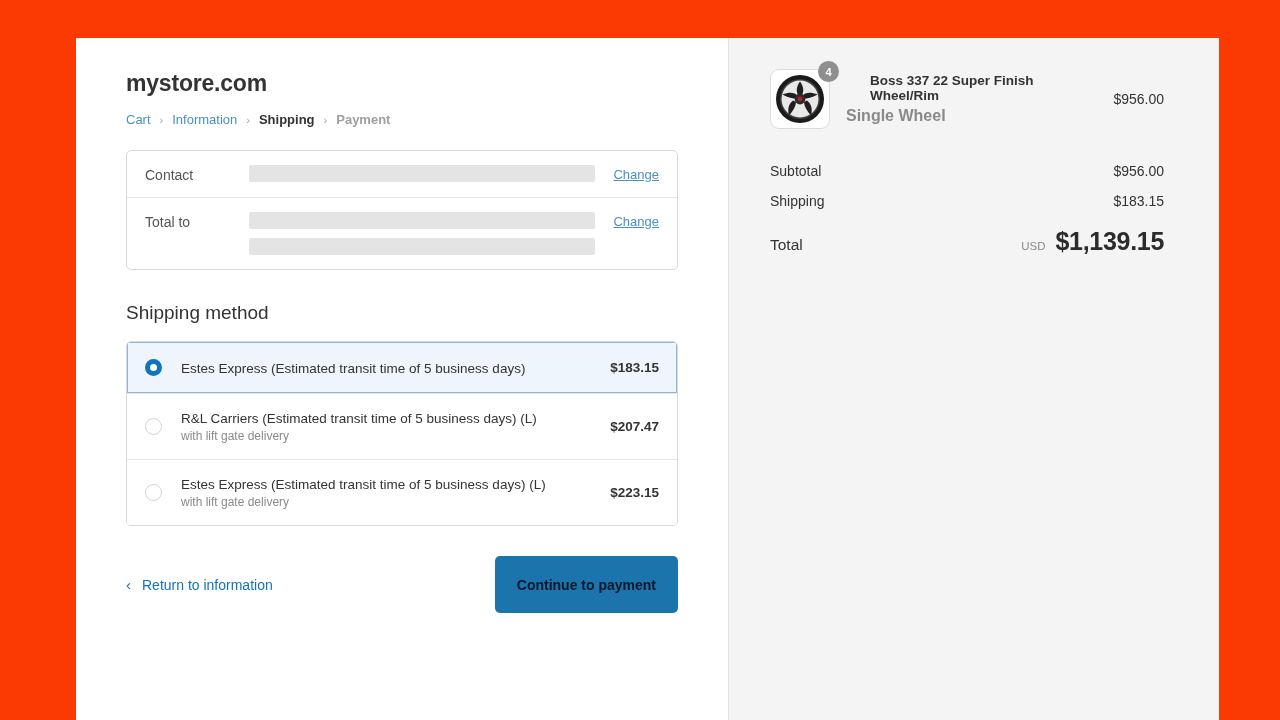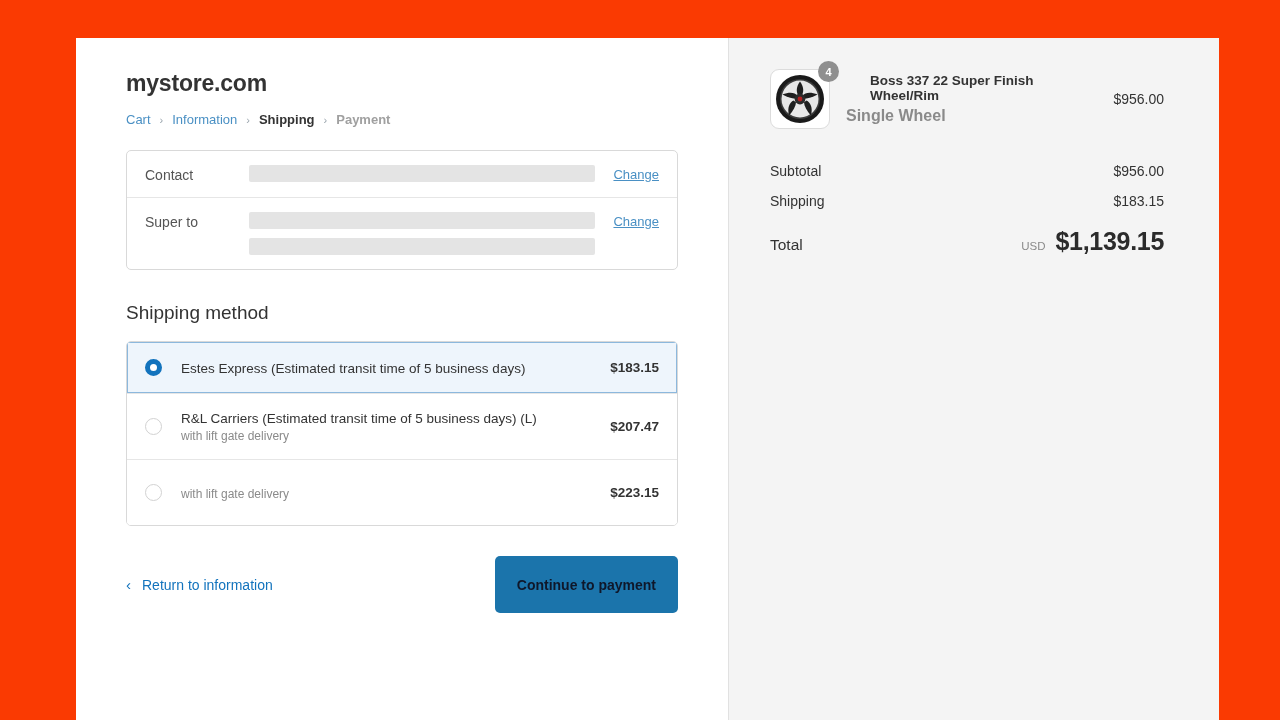--- a/index.html
+++ b/index.html
@@ -154,21 +154,21 @@
 
     <div id="contact-card">
       <div class="info-row">
         <div class="info-label">Contact</div>
         <div class="info-values">
           <div class="redact-bar"></div>
         </div>
         <div class="change-link">Change</div>
       </div>
       <div class="info-row">
-        <div class="info-label">Super to</div>
+        <div class="info-label">Total to</div>
         <div class="info-values">
           <div class="redact-bar"></div>
           <div class="redact-bar"></div>
         </div>
         <div class="change-link">Change</div>
       </div>
     </div>
 
     <div id="shipping-heading">Shipping method</div>
 
@@ -188,20 +188,21 @@
         <span class="ship-text">
           <div class="ship-label">R&amp;L Carriers (Estimated transit time of 5 business days) (L)</div>
           <div class="ship-sub">with lift gate delivery</div>
         </span>
         <span class="ship-price">$207.47</span>
       </div>
 
       <div class="ship-option tall">
         <span class="radio-outer"></span>
         <span class="ship-text">
+          <div class="ship-label">Estes Express (Estimated transit time of 5 business days) (L)</div>
           <div class="ship-sub">with lift gate delivery</div>
         </span>
         <span class="ship-price">$223.15</span>
       </div>
 
     </div>
 
     <div id="footer-actions">
       <div id="return-link">
         <span id="return-chevron">‹</span>

